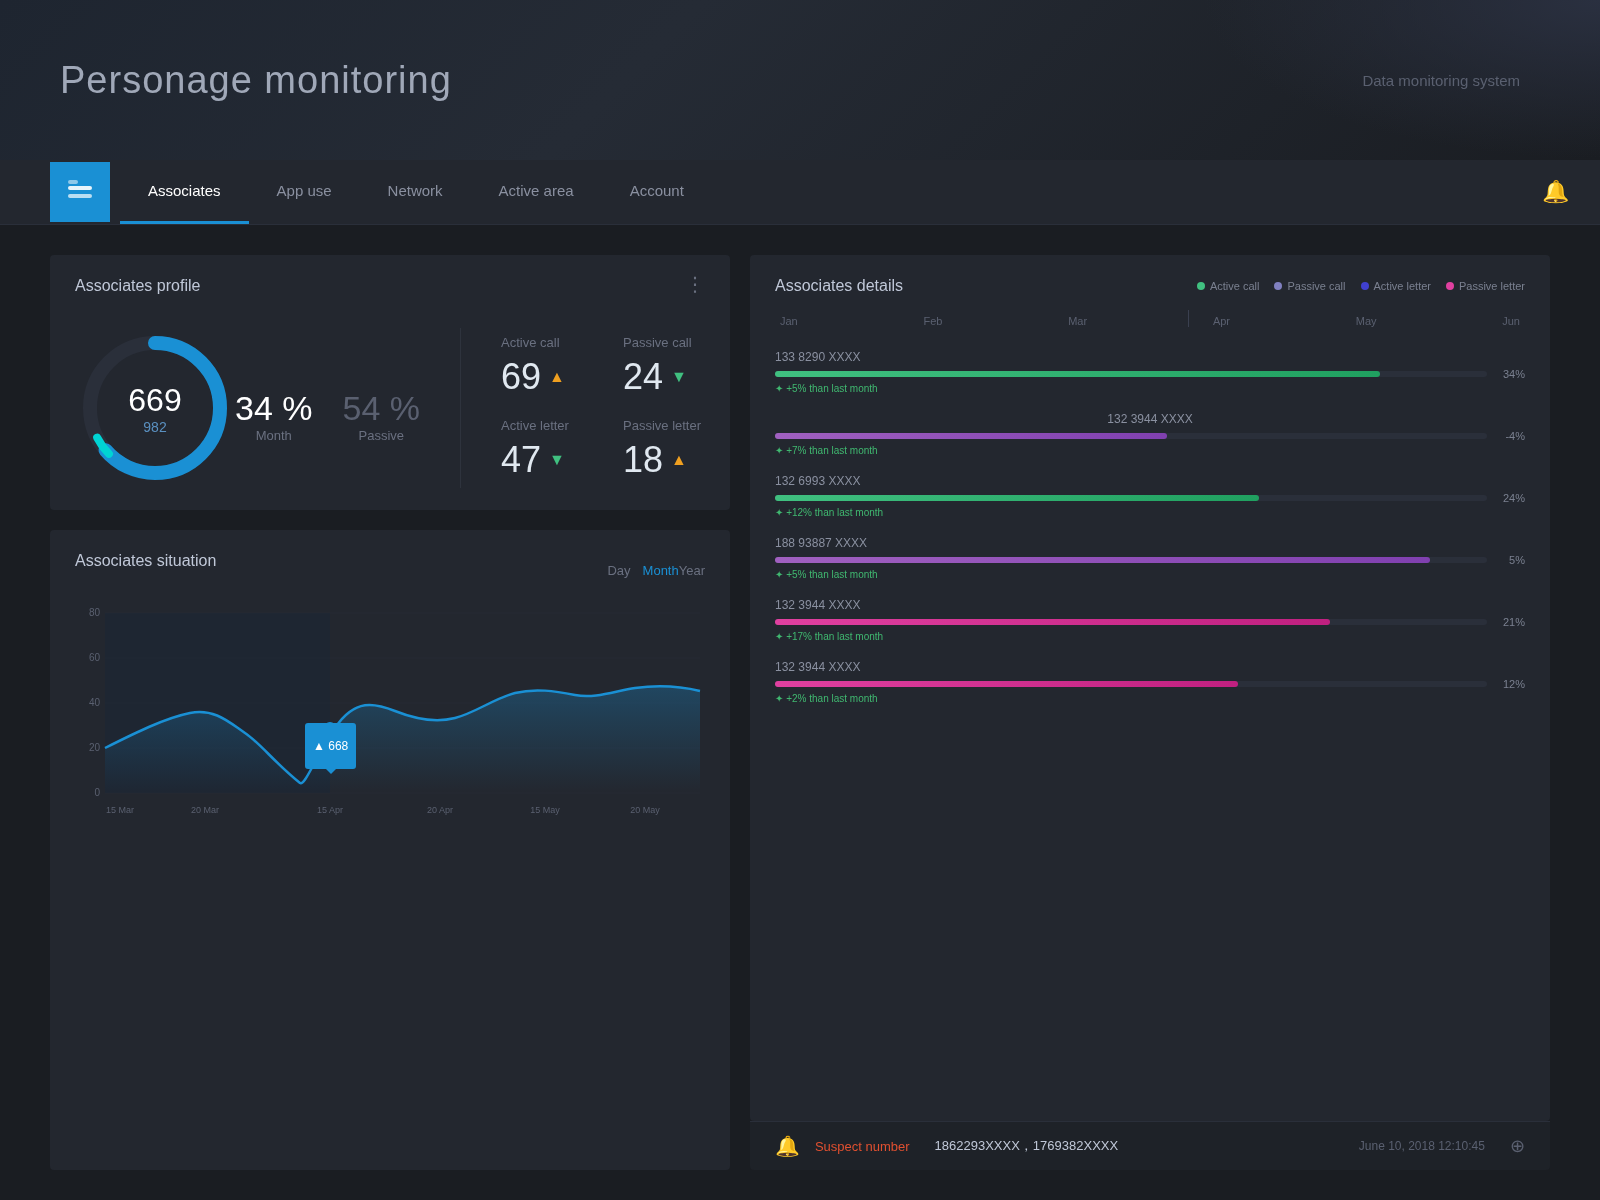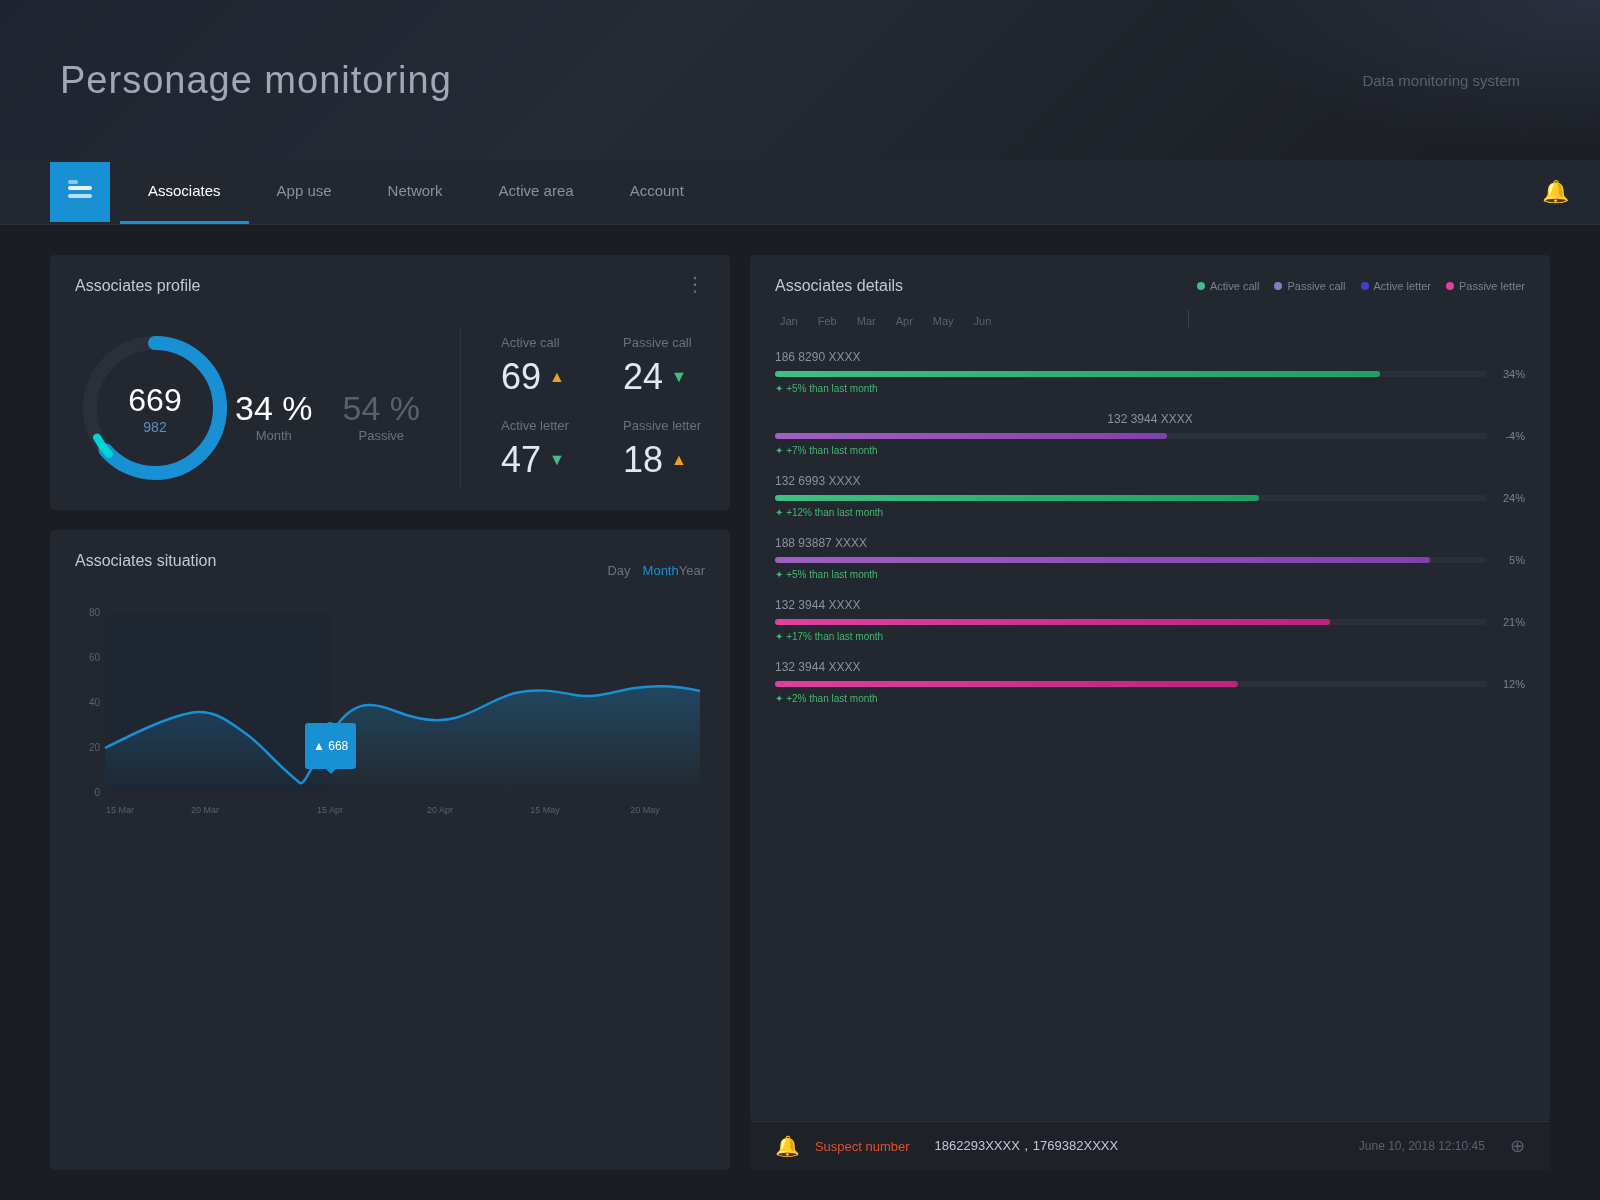--- a/index.html
+++ b/index.html
@@ -286,20 +286,21 @@
       gap: 5px;
       font-size: 11px;
       color: #7a8090;
     }
     .legend-dot {
       width: 8px; height: 8px;
       border-radius: 50%;
     }
     .month-labels {
       display: flex;
+      justify-content: space-between;
       font-size: 11px;
       color: #5a6070;
       margin-bottom: 23px;
       padding: 0 5px;
       gap: 20px;
     }
     .bar-entry {
       margin-bottom: 18px;
     }
     .bar-name {
@@ -547,21 +548,21 @@
           <span>Mar</span>
           <span>Apr</span>
           <span>May</span>
           <span>Jun</span>
         </div>
 
         <div style="position:absolute;top:-5px;left:55%;width:1px;height:calc(100% + 5px);background:#3a4050;"></div>
       </div>
 
       <div class="bar-entry">
-        <div class="bar-name">186 8290 XXXX</div>
+        <div class="bar-name">133 8290 XXXX</div>
         <div class="bar-row">
           <div class="bar-track">
             <div class="bar-fill" style="width:85%;background:linear-gradient(to right,#40c080,#20a060)"></div>
           </div>
           <span class="bar-pct">34%</span>
         </div>
         <div class="bar-change">✦ +5% than last month</div>
       </div>
 
       <div class="bar-entry">

